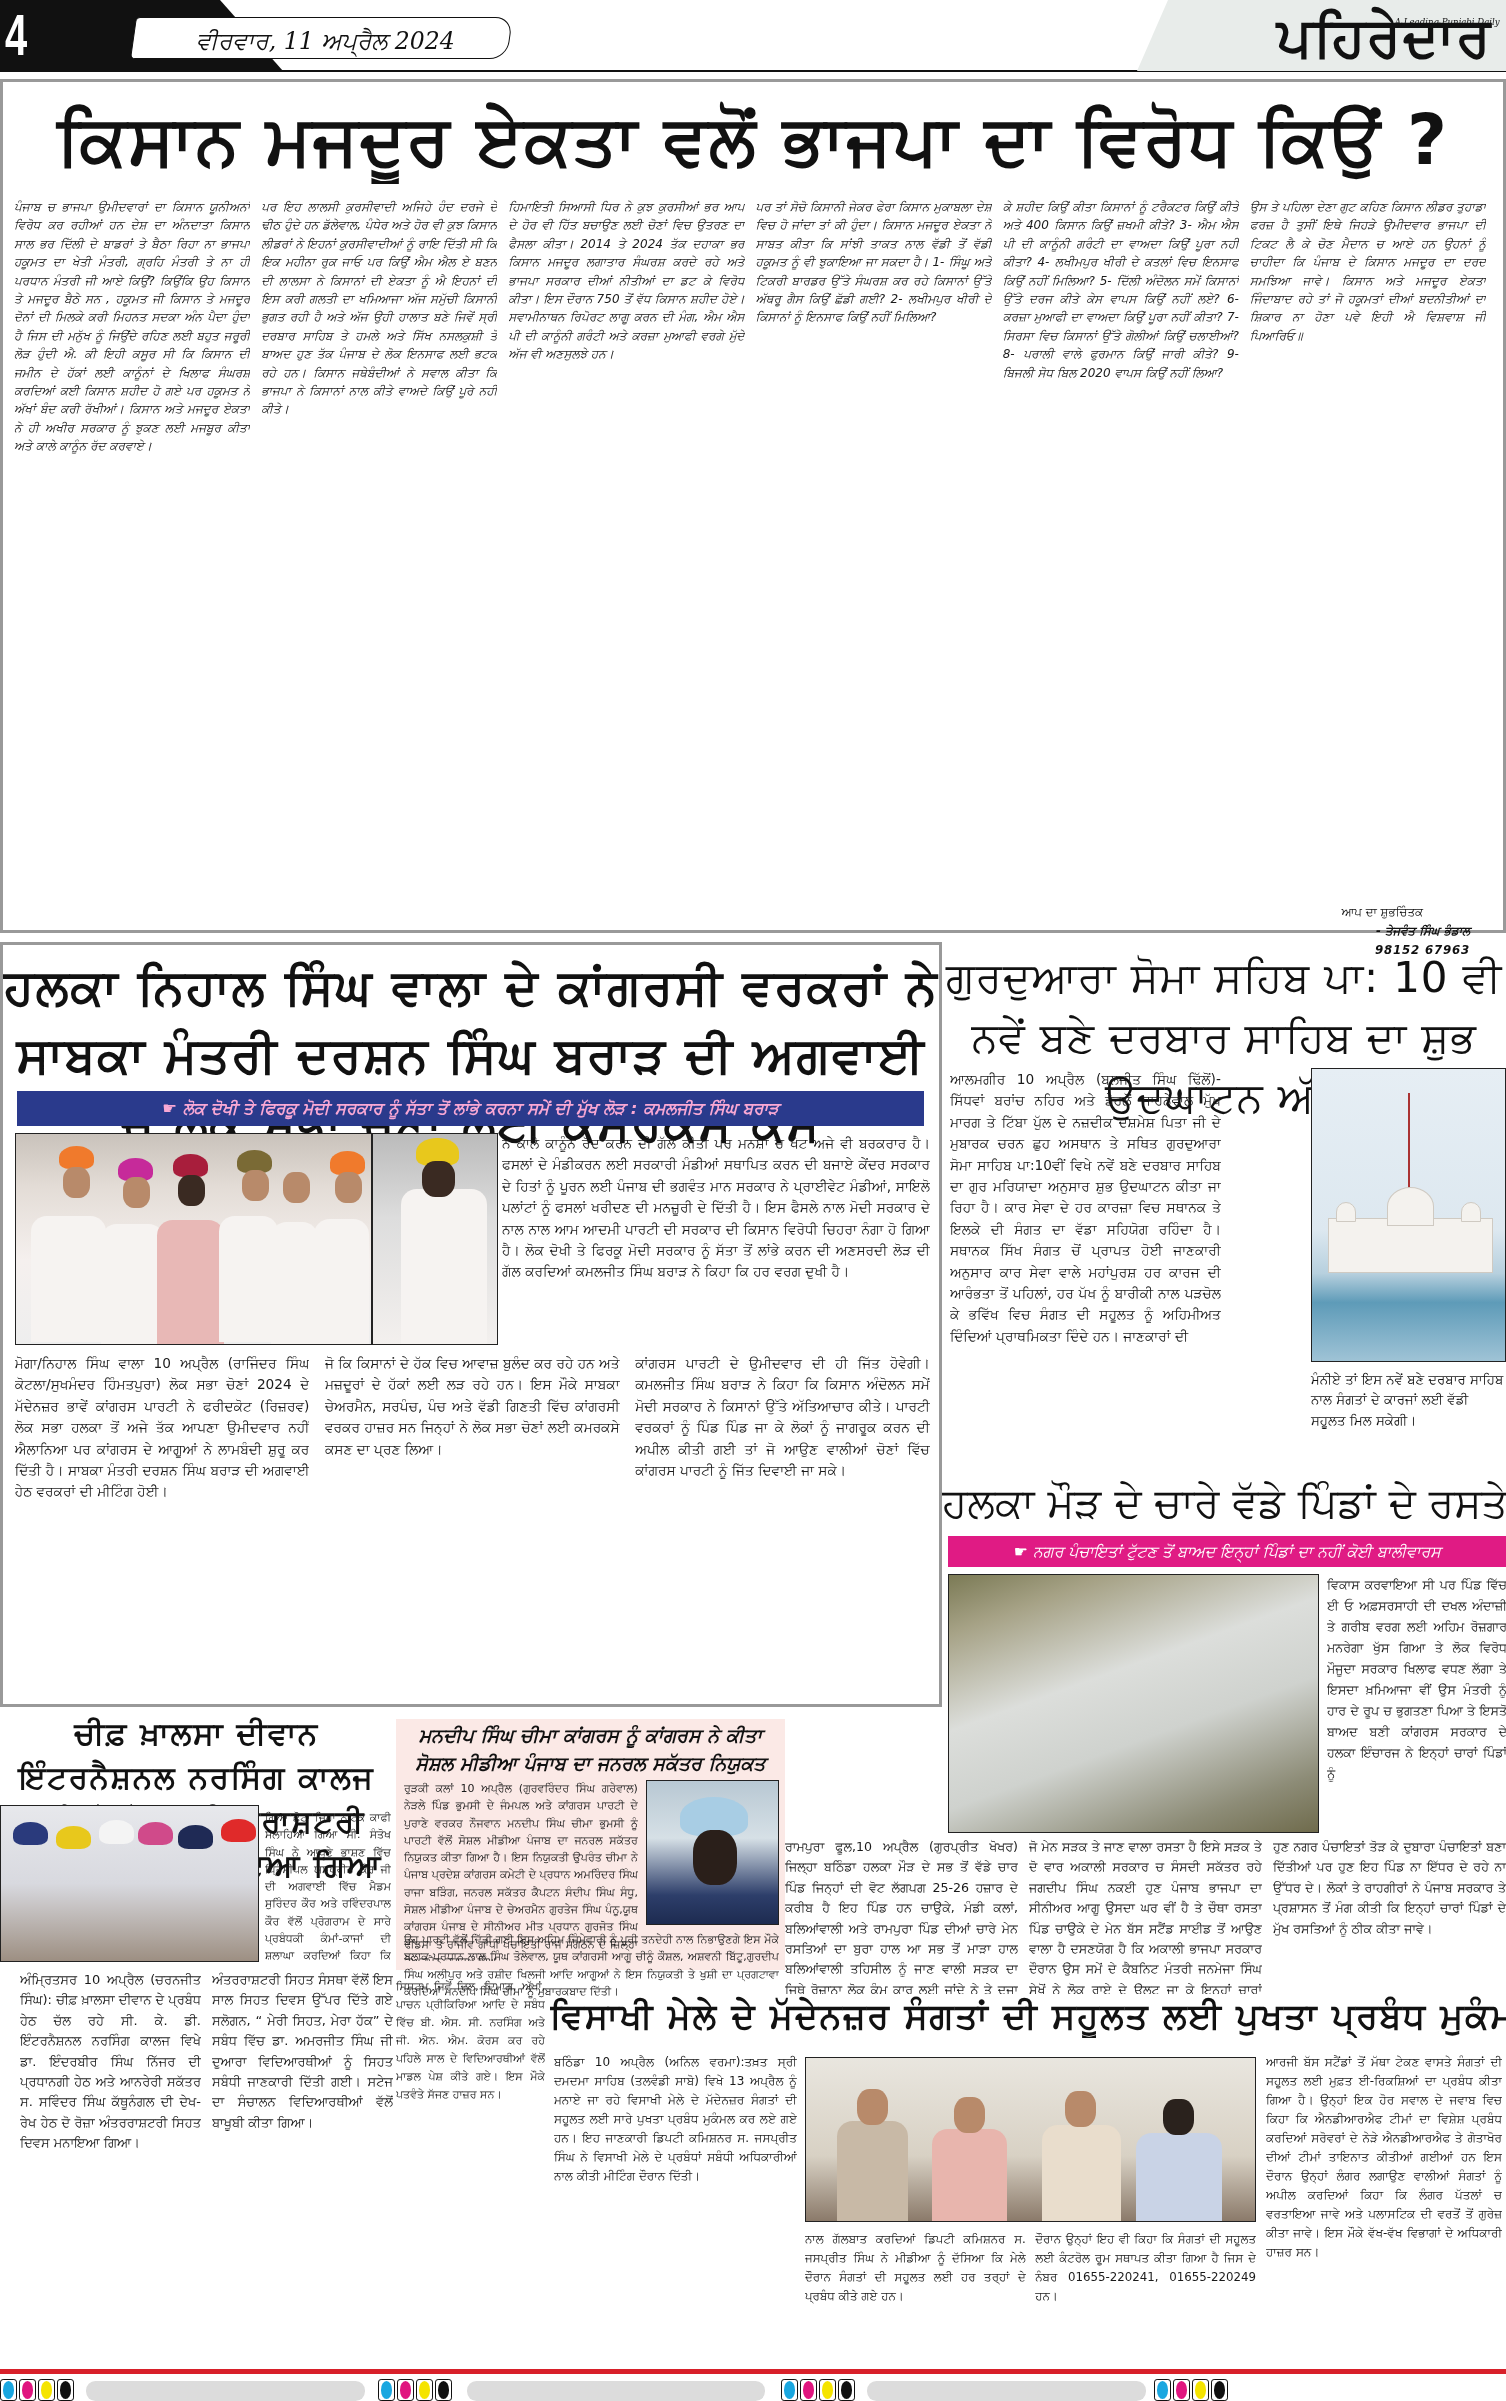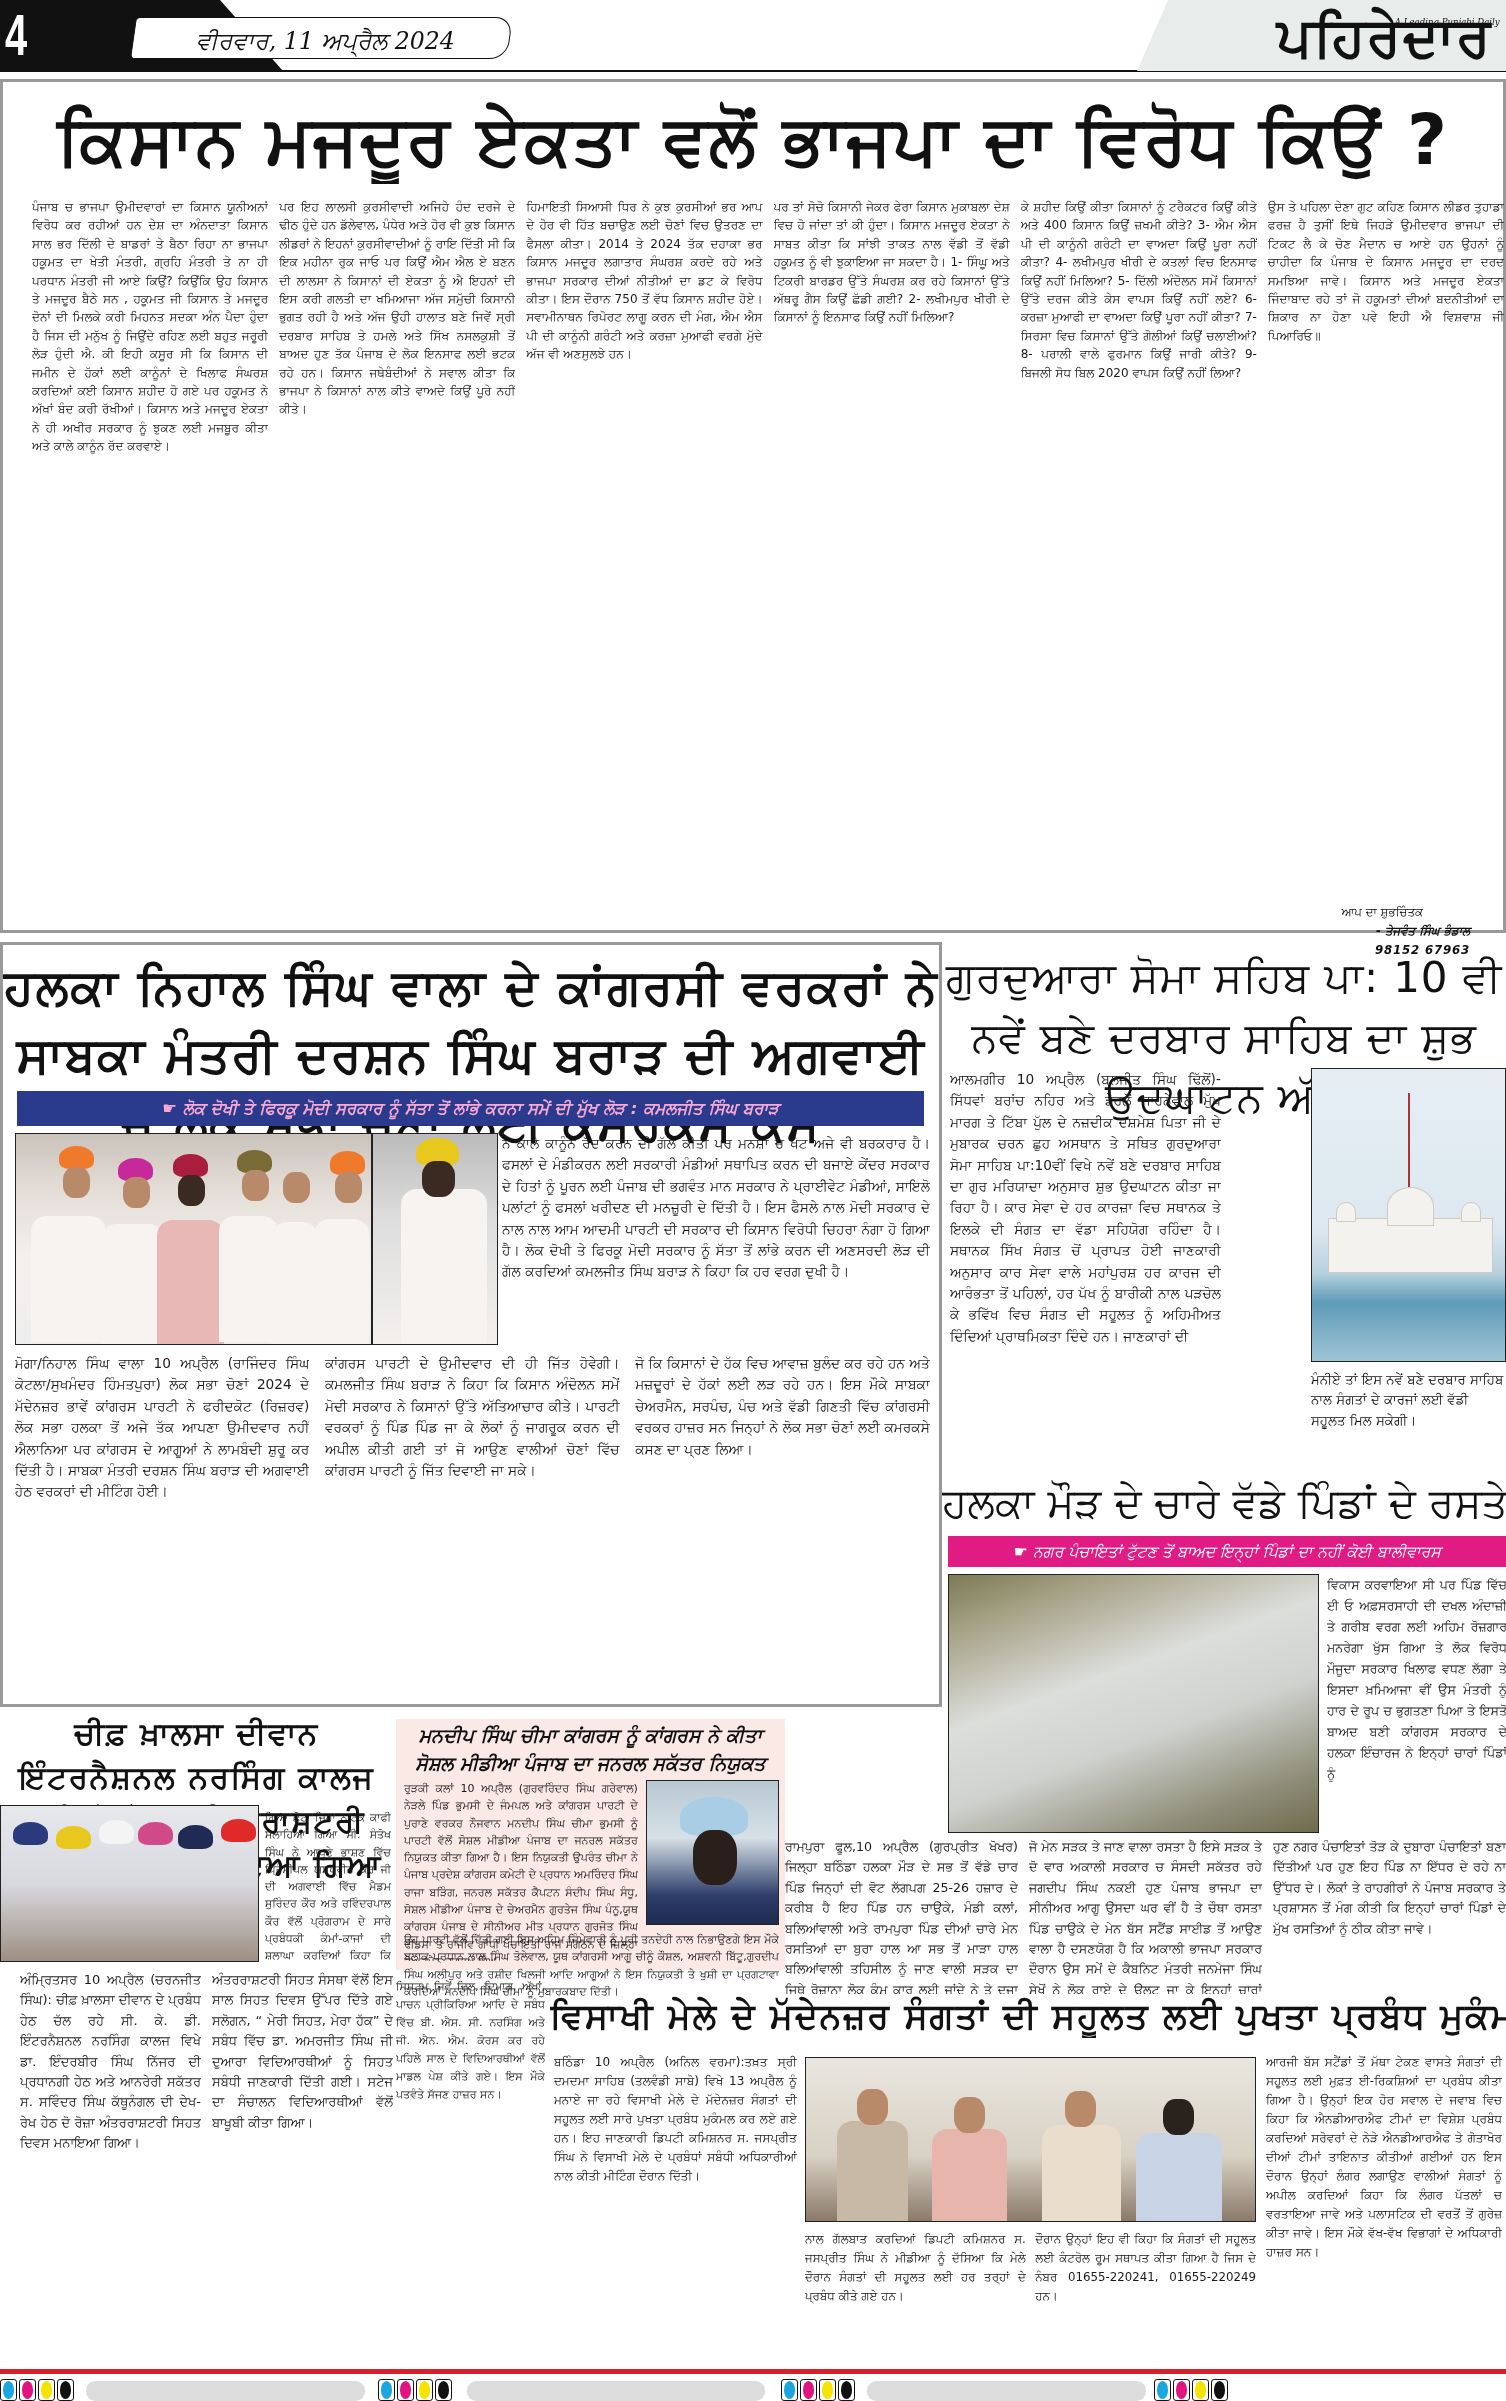--- a/index.html
+++ b/index.html
@@ -25,21 +25,21 @@
   .section { position: absolute; }
   .boxed { border: 3.9px solid #999; }
   .headline { font-weight: bold; text-align: center; color: #111; white-space: nowrap; overflow: hidden; letter-spacing: 1.6px; }
   .body-col { font-size: 13.7px; line-height: 21.4px; text-align: justify; color: #1a1a1a; overflow: hidden; }
   .photo { position: absolute; overflow: hidden; border: 1.6px solid #222; }
   .cap { font-size: 13.3px; line-height: 20.4px; }
 
   
   #top-article { left: 0; top: 79px; width: 1506px; height: 854px; }
   #top-headline { position: absolute; left: 0; top: 14px; width: 100%; font-size: 69px; line-height: 88px; }
-  .top-cols { position: absolute; left: 29px; top: 116px; width: 1472px; height: 722px; display: flex; gap: 11px; }
+  .top-cols { position: absolute; left: 11px; top: 116px; width: 1472px; height: 722px; display: flex; gap: 11px; font-style: italic; }
   .top-cols .body-col { flex: 1; font-size: 12px; line-height: 18.4px; }
   .signoff { position: absolute; right: 33px; top: 797px; text-align: right; font-size: 11.8px; line-height: 19px; }
   .signoff .who { text-align: center; margin-right: 47px; margin-top: 24px; }
   .signoff .name { font-style: italic; font-weight: bold; }
   .signoff .phone { font-style: italic; font-weight: bold; letter-spacing: 0.8px; }
 
   
   #congress-article { left: 0; top: 942px; width: 942px; height: 765px; }
   #congress-headline { position: absolute; left: 0; top: 9.4px; width: 100%; font-size: 49px; line-height: 68px; white-space: normal; }
   .blue-bar { position: absolute; left: 14px; top: 146px; width: 907px; height: 35px; background: #2a3a8c; color: #f9a8d4;
@@ -161,22 +161,22 @@
     <div class="face" style="left:319px;top:38px;"></div>
   </div>
   <div class="photo" id="congress-photo2">
     <div class="kurta" style="left:27.5px;top:55px;width:86px;height:157px;"></div>
     <div class="turban" style="left:43px;top:3.9px;width:43px;height:28px;background:#e8c81c;"></div>
     <div class="face" style="left:49px;top:27px;width:33px;height:36px;background:#3a2a22;"></div>
   </div>
   <div id="congress-cols-right" class="body-col">ਨੇ ਕਾਲੇ ਕਾਨੂੰਨ ਰੱਦ ਕਰਨ ਦੀ ਗੱਲ ਕੀਤੀ ਪਰ ਮਨਸ਼ਾ ਚ ਖੋਟ ਅਜੇ ਵੀ ਬਰਕਰਾਰ ਹੈ। ਫਸਲਾਂ ਦੇ ਮੰਡੀਕਰਨ ਲਈ ਸਰਕਾਰੀ ਮੰਡੀਆਂ ਸਥਾਪਿਤ ਕਰਨ ਦੀ ਬਜਾਏ ਕੇਂਦਰ ਸਰਕਾਰ ਦੇ ਹਿਤਾਂ ਨੂੰ ਪੂਰਨ ਲਈ ਪੰਜਾਬ ਦੀ ਭਗਵੰਤ ਮਾਨ ਸਰਕਾਰ ਨੇ ਪ੍ਰਾਈਵੇਟ ਮੰਡੀਆਂ, ਸਾਇਲੋ ਪਲਾਂਟਾਂ ਨੂੰ ਫਸਲਾਂ ਖਰੀਦਣ ਦੀ ਮਨਜ਼ੂਰੀ ਦੇ ਦਿੱਤੀ ਹੈ। ਇਸ ਫੈਸਲੇ ਨਾਲ ਮੋਦੀ ਸਰਕਾਰ ਦੇ ਨਾਲ ਨਾਲ ਆਮ ਆਦਮੀ ਪਾਰਟੀ ਦੀ ਸਰਕਾਰ ਦੀ ਕਿਸਾਨ ਵਿਰੋਧੀ ਚਿਹਰਾ ਨੰਗਾ ਹੋ ਗਿਆ ਹੈ। ਲੋਕ ਦੋਖੀ ਤੇ ਫਿਰਕੂ ਮੋਦੀ ਸਰਕਾਰ ਨੂੰ ਸੱਤਾ ਤੋਂ ਲਾਂਭੇ ਕਰਨ ਦੀ ਅਣਸਰਦੀ ਲੋੜ ਦੀ ਗੱਲ ਕਰਦਿਆਂ ਕਮਲਜੀਤ ਸਿੰਘ ਬਰਾੜ ਨੇ ਕਿਹਾ ਕਿ ਹਰ ਵਰਗ ਦੁਖੀ ਹੈ।</div>
   <div class="congress-bottom">
     <div class="body-col">ਮੋਗਾ/ਨਿਹਾਲ ਸਿੰਘ ਵਾਲਾ 10 ਅਪ੍ਰੈਲ (ਰਾਜਿੰਦਰ ਸਿੰਘ ਕੋਟਲਾ/ਸੁਖਮੰਦਰ ਹਿੰਮਤਪੁਰਾ) ਲੋਕ ਸਭਾ ਚੋਣਾਂ 2024 ਦੇ ਮੱਦੇਨਜ਼ਰ ਭਾਵੇਂ ਕਾਂਗਰਸ ਪਾਰਟੀ ਨੇ ਫਰੀਦਕੋਟ (ਰਿਜ਼ਰਵ) ਲੋਕ ਸਭਾ ਹਲਕਾ ਤੋਂ ਅਜੇ ਤੱਕ ਆਪਣਾ ਉਮੀਦਵਾਰ ਨਹੀਂ ਐਲਾਨਿਆ ਪਰ ਕਾਂਗਰਸ ਦੇ ਆਗੂਆਂ ਨੇ ਲਾਮਬੰਦੀ ਸ਼ੁਰੂ ਕਰ ਦਿੱਤੀ ਹੈ। ਸਾਬਕਾ ਮੰਤਰੀ ਦਰਸ਼ਨ ਸਿੰਘ ਬਰਾੜ ਦੀ ਅਗਵਾਈ ਹੇਠ ਵਰਕਰਾਂ ਦੀ ਮੀਟਿੰਗ ਹੋਈ।</div>
+    <div class="body-col">ਜੋ ਕਿ ਕਿਸਾਨਾਂ ਦੇ ਹੱਕ ਵਿਚ ਆਵਾਜ਼ ਬੁਲੰਦ ਕਰ ਰਹੇ ਹਨ ਅਤੇ ਮਜ਼ਦੂਰਾਂ ਦੇ ਹੱਕਾਂ ਲਈ ਲੜ ਰਹੇ ਹਨ। ਇਸ ਮੌਕੇ ਸਾਬਕਾ ਚੇਅਰਮੈਨ, ਸਰਪੰਚ, ਪੰਚ ਅਤੇ ਵੱਡੀ ਗਿਣਤੀ ਵਿੱਚ ਕਾਂਗਰਸੀ ਵਰਕਰ ਹਾਜ਼ਰ ਸਨ ਜਿਨ੍ਹਾਂ ਨੇ ਲੋਕ ਸਭਾ ਚੋਣਾਂ ਲਈ ਕਮਰਕਸੇ ਕਸਣ ਦਾ ਪ੍ਰਣ ਲਿਆ।</div>
     <div class="body-col">ਕਾਂਗਰਸ ਪਾਰਟੀ ਦੇ ਉਮੀਦਵਾਰ ਦੀ ਹੀ ਜਿੱਤ ਹੋਵੇਗੀ। ਕਮਲਜੀਤ ਸਿੰਘ ਬਰਾੜ ਨੇ ਕਿਹਾ ਕਿ ਕਿਸਾਨ ਅੰਦੋਲਨ ਸਮੇਂ ਮੋਦੀ ਸਰਕਾਰ ਨੇ ਕਿਸਾਨਾਂ ਉੱਤੇ ਅੱਤਿਆਚਾਰ ਕੀਤੇ। ਪਾਰਟੀ ਵਰਕਰਾਂ ਨੂੰ ਪਿੰਡ ਪਿੰਡ ਜਾ ਕੇ ਲੋਕਾਂ ਨੂੰ ਜਾਗਰੂਕ ਕਰਨ ਦੀ ਅਪੀਲ ਕੀਤੀ ਗਈ ਤਾਂ ਜੋ ਆਉਣ ਵਾਲੀਆਂ ਚੋਣਾਂ ਵਿੱਚ ਕਾਂਗਰਸ ਪਾਰਟੀ ਨੂੰ ਜਿੱਤ ਦਿਵਾਈ ਜਾ ਸਕੇ।</div>
-    <div class="body-col">ਜੋ ਕਿ ਕਿਸਾਨਾਂ ਦੇ ਹੱਕ ਵਿਚ ਆਵਾਜ਼ ਬੁਲੰਦ ਕਰ ਰਹੇ ਹਨ ਅਤੇ ਮਜ਼ਦੂਰਾਂ ਦੇ ਹੱਕਾਂ ਲਈ ਲੜ ਰਹੇ ਹਨ। ਇਸ ਮੌਕੇ ਸਾਬਕਾ ਚੇਅਰਮੈਨ, ਸਰਪੰਚ, ਪੰਚ ਅਤੇ ਵੱਡੀ ਗਿਣਤੀ ਵਿੱਚ ਕਾਂਗਰਸੀ ਵਰਕਰ ਹਾਜ਼ਰ ਸਨ ਜਿਨ੍ਹਾਂ ਨੇ ਲੋਕ ਸਭਾ ਚੋਣਾਂ ਲਈ ਕਮਰਕਸੇ ਕਸਣ ਦਾ ਪ੍ਰਣ ਲਿਆ।</div>
   </div>
 </article>
 
 <article class="section" id="gurdwara-article">
   <h2 class="headline" id="gurdwara-headline">ਗੁਰਦੁਆਰਾ ਸੋਮਾ ਸਹਿਬ ਪਾ: 10 ਵੀ ਨਵੇਂ ਬਣੇ ਦਰਬਾਰ ਸਾਹਿਬ ਦਾ ਸ਼ੁਭ ਉਦਘਾਟਨ ਅੱਜ</h2>
   <div id="gurdwara-text" class="body-col">ਆਲਮਗੀਰ 10 ਅਪ੍ਰੈਲ (ਬਲਜੀਤ ਸਿੰਘ ਢਿੱਲੋਂ)- ਸਿੱਧਵਾਂ ਬਰਾਂਚ ਨਹਿਰ ਅਤੇ ਡੇਹਲੋਂ ਸਾਹਨੇਵਾਲ ਮੁੱਖ ਮਾਰਗ ਤੇ ਟਿੱਬਾ ਪੁੱਲ ਦੇ ਨਜ਼ਦੀਕ ਦਸ਼ਮੇਸ਼ ਪਿਤਾ ਜੀ ਦੇ ਮੁਬਾਰਕ ਚਰਨ ਛੁਹ ਅਸਥਾਨ ਤੇ ਸਥਿਤ ਗੁਰਦੁਆਰਾ ਸੋਮਾ ਸਾਹਿਬ ਪਾ:10ਵੀਂ ਵਿਖੇ ਨਵੇਂ ਬਣੇ ਦਰਬਾਰ ਸਾਹਿਬ ਦਾ ਗੁਰ ਮਰਿਯਾਦਾ ਅਨੁਸਾਰ ਸ਼ੁਭ ਉਦਘਾਟਨ ਕੀਤਾ ਜਾ ਰਿਹਾ ਹੈ। ਕਾਰ ਸੇਵਾ ਦੇ ਹਰ ਕਾਰਜ਼ਾ ਵਿਚ ਸਥਾਨਕ ਤੇ ਇਲਕੇ ਦੀ ਸੰਗਤ ਦਾ ਵੱਡਾ ਸਹਿਯੋਗ ਰਹਿੰਦਾ ਹੈ। ਸਥਾਨਕ ਸਿੱਖ ਸੰਗਤ ਚੋਂ ਪ੍ਰਾਪਤ ਹੋਈ ਜਾਣਕਾਰੀ ਅਨੁਸਾਰ ਕਾਰ ਸੇਵਾ ਵਾਲੇ ਮਹਾਂਪੁਰਸ਼ ਹਰ ਕਾਰਜ ਦੀ ਆਰੰਭਤਾ ਤੋਂ ਪਹਿਲਾਂ, ਹਰ ਪੱਖ ਨੂੰ ਬਾਰੀਕੀ ਨਾਲ ਪੜਚੋਲ ਕੇ ਭਵਿੱਖ ਵਿਚ ਸੰਗਤ ਦੀ ਸਹੂਲਤ ਨੂੰ ਅਹਿਮੀਅਤ ਦਿੰਦਿਆਂ ਪ੍ਰਾਥਮਿਕਤਾ ਦਿੰਦੇ ਹਨ। ਜਾਣਕਾਰਾਂ ਦੀ</div>
   <div class="photo" id="gurdwara-photo">
     <div style="position:absolute;left:96px;top:23.6px;width:2.4px;height:149px;background:#a33;"></div>
     <div class="dome" style="left:15.7px;top:149px;width:165px;height:55px;"></div>
     <div class="dome" style="left:75px;top:118px;width:47px;height:39px;border-radius:50% 50% 0 0;"></div>

